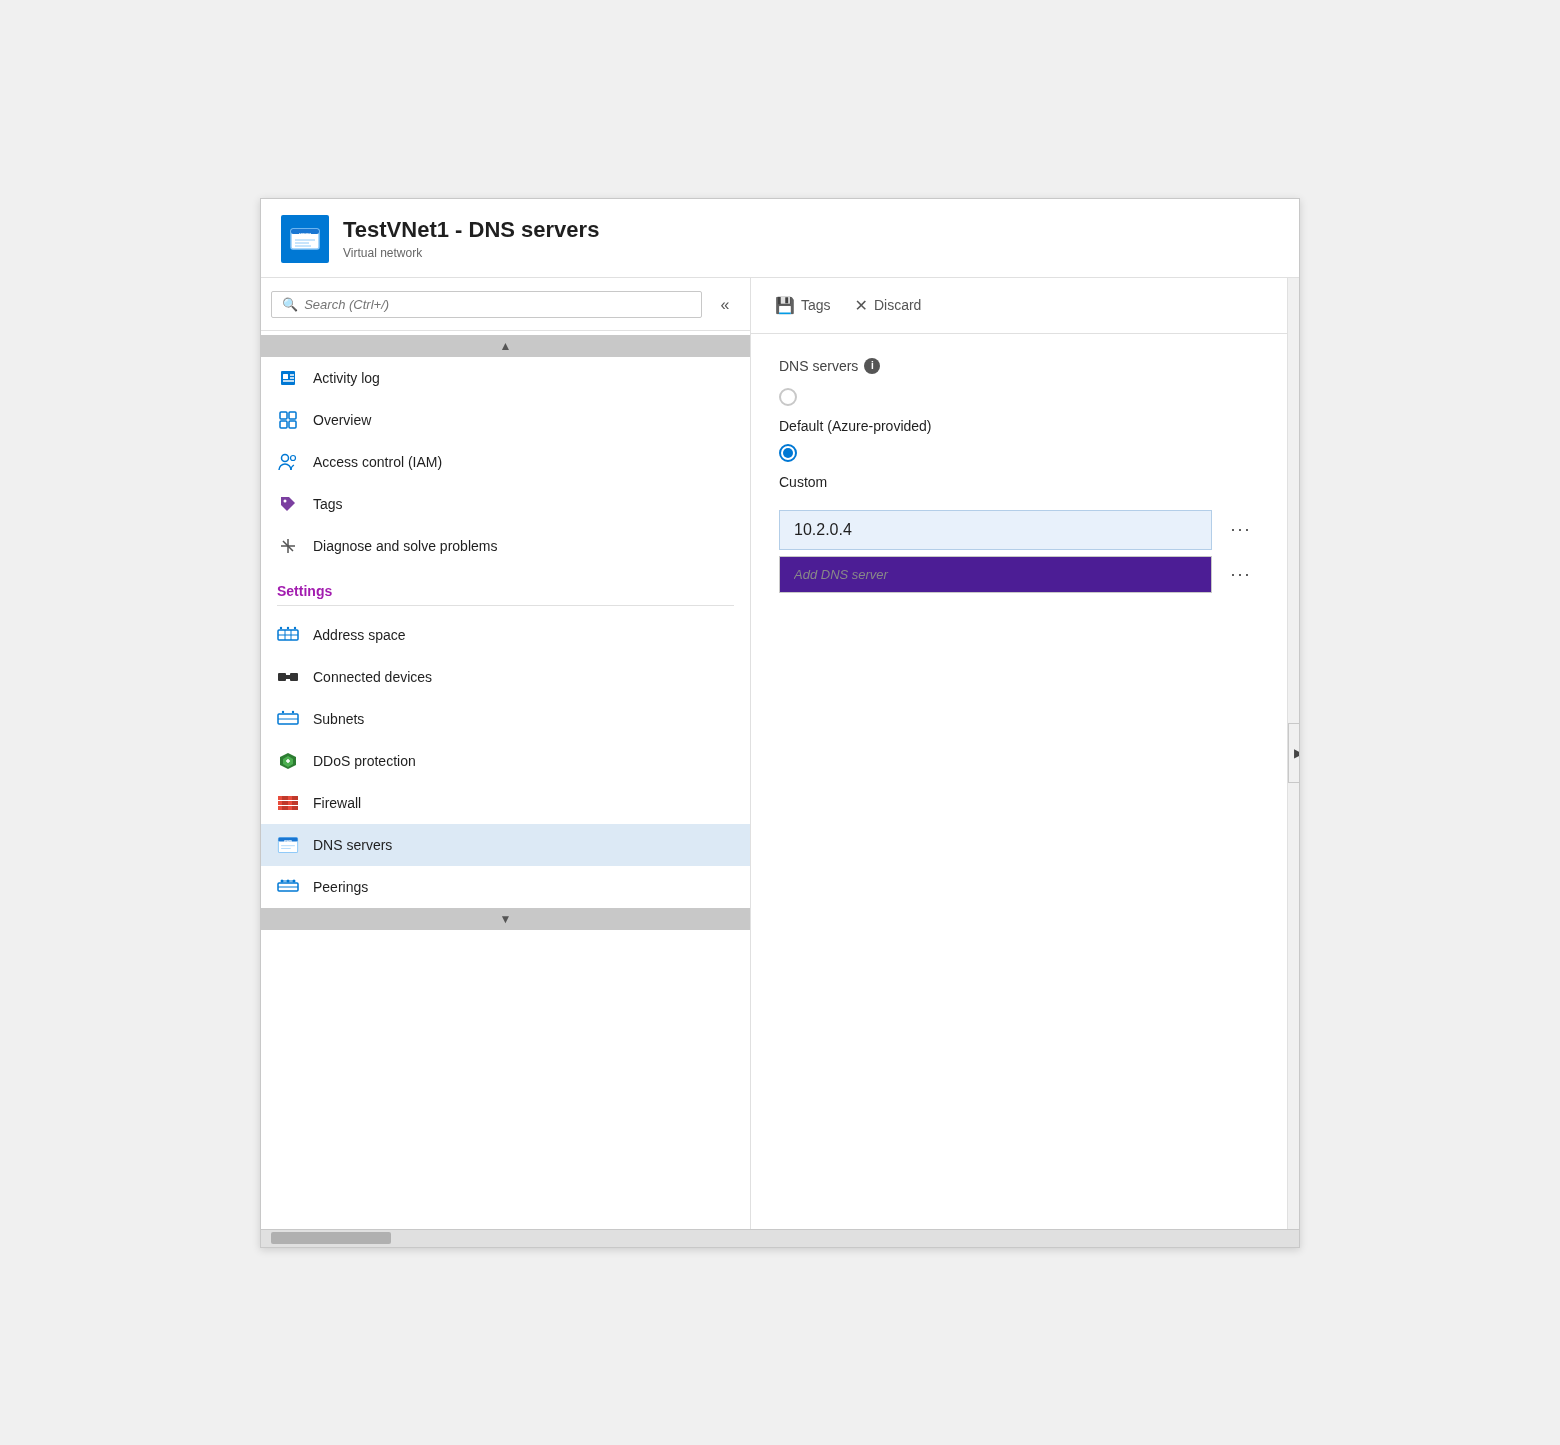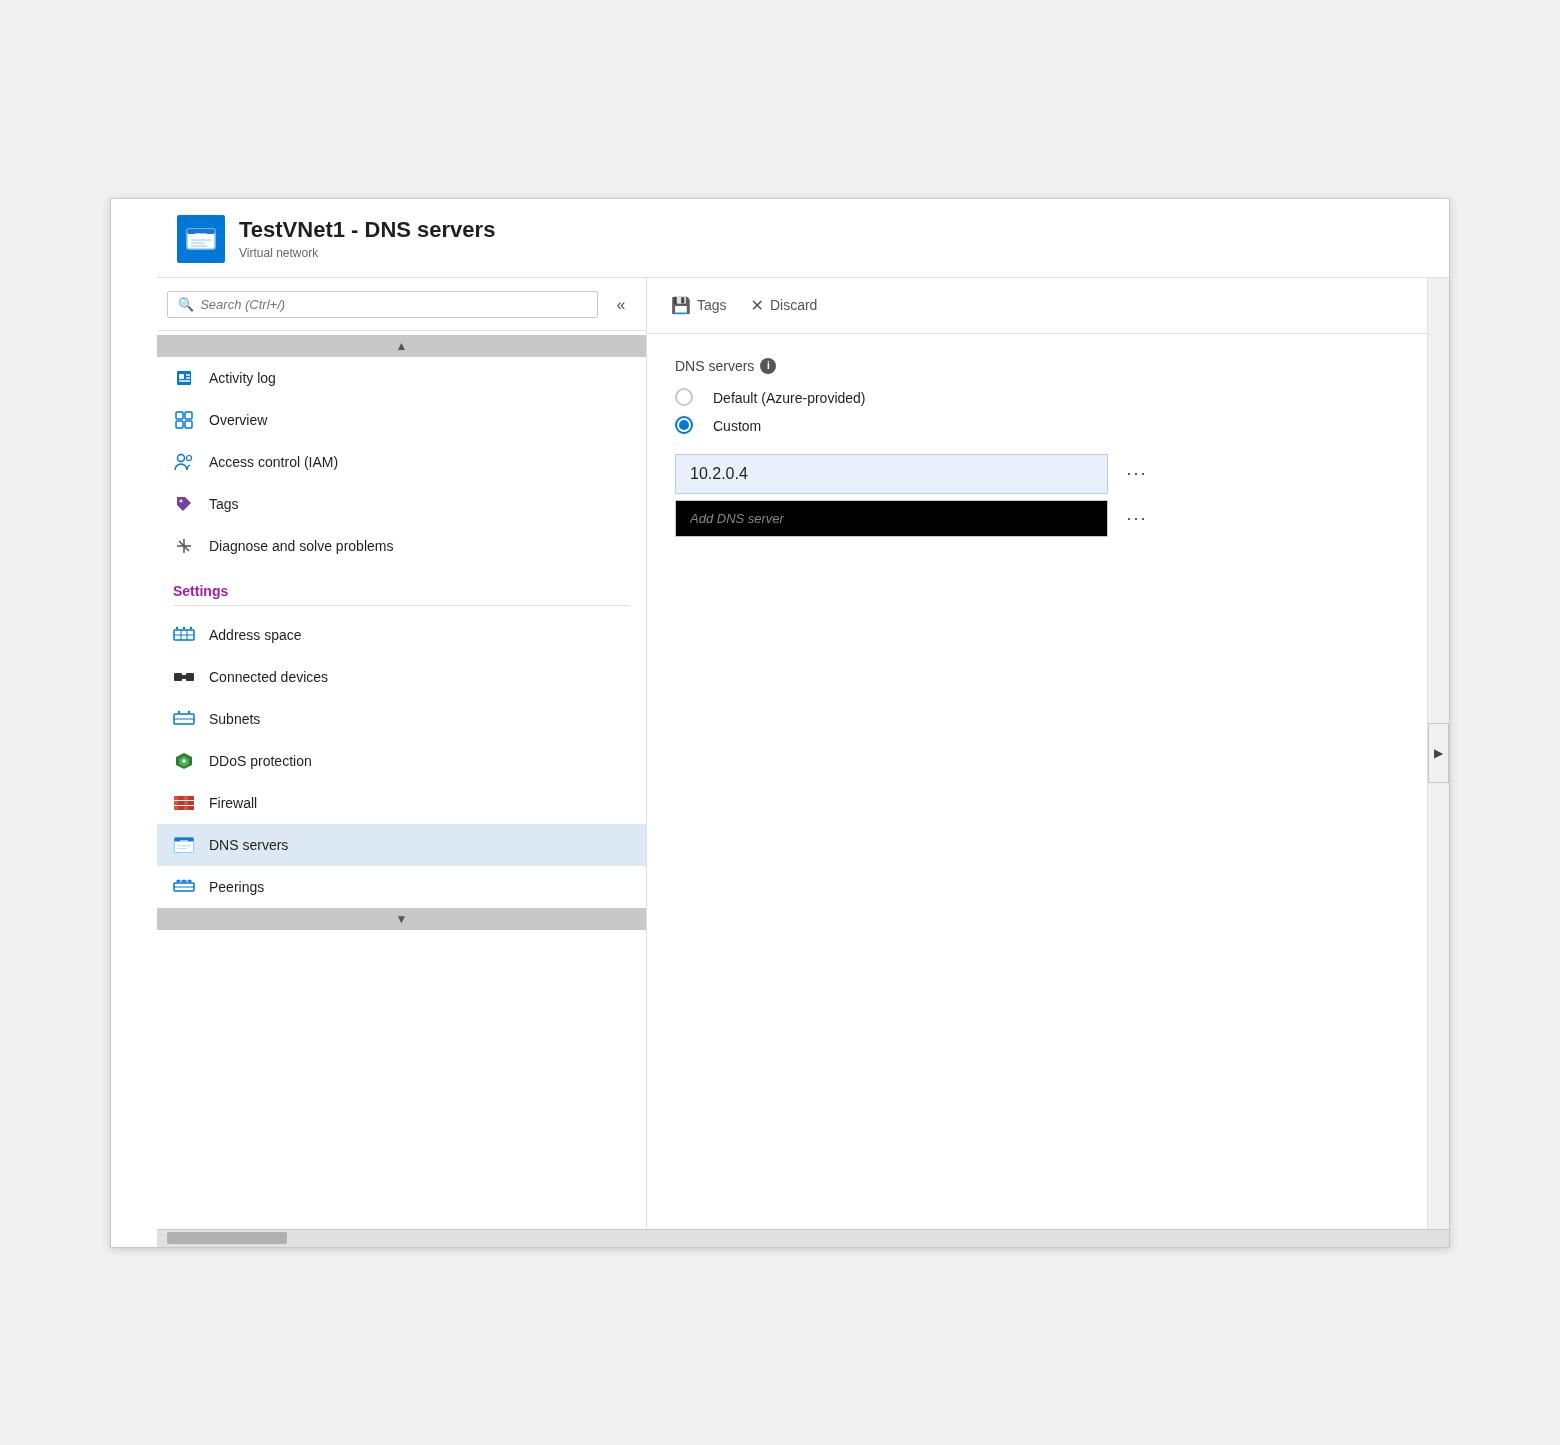--- a/index.html
+++ b/index.html
@@ -6,28 +6,27 @@
     body {
       font-family: 'Segoe UI', Arial, sans-serif;
       font-size: 14px;
       background: #f0f0f0;
       display: flex;
       justify-content: center;
       align-items: center;
       min-height: 100vh;
     }
     .window {
-      width: 1340px;
+      width: 1040px;
       min-height: 1050px;
       background: #fff;
       border: 1px solid #c8c8c8;
       display: flex;
       flex-direction: column;
       box-shadow: 0 2px 8px rgba(0,0,0,0.15);
-      padding-left: 46px;
     }
     .header {
       display: flex;
       align-items: center;
       padding: 16px 20px 14px 20px;
       border-bottom: 1px solid #e0e0e0;
       background: #fff;
     }
     .header-icon {
       width: 48px;
@@ -202,23 +201,24 @@
       font-weight: bold;
     }
     .radio-group {
       display: flex;
       flex-direction: column;
       gap: 10px;
       margin-bottom: 20px;
     }
     .radio-item {
       display: flex;
-      align-items: flex-end;
-      gap: 20px;
+      align-items: flex-start;
+      gap: 12px;
       cursor: pointer;
+      flex-direction: column;
     }
     .radio-circle {
       width: 18px;
       height: 18px;
       border-radius: 50%;
       border: 2px solid #c8c8c8;
       display: flex;
       align-items: center;
       justify-content: center;
       background: #fff;
@@ -255,21 +255,21 @@
       border-radius: 0;
     }
     .dns-entry-input {
       flex: 1;
       border: 1px solid #c8c8c8;
       padding: 10px 14px;
       font-size: 13px;
       color: #888;
       font-style: italic;
       outline: none;
-      background: #000000;
+      background: #4c1d95;
     }
     .dns-entry-input::placeholder { color: #888; font-style: italic; }
     .dots-btn {
       margin-left: 10px;
       background: none;
       border: none;
       cursor: pointer;
       font-size: 18px;
       color: #444;
       letter-spacing: 1px;

